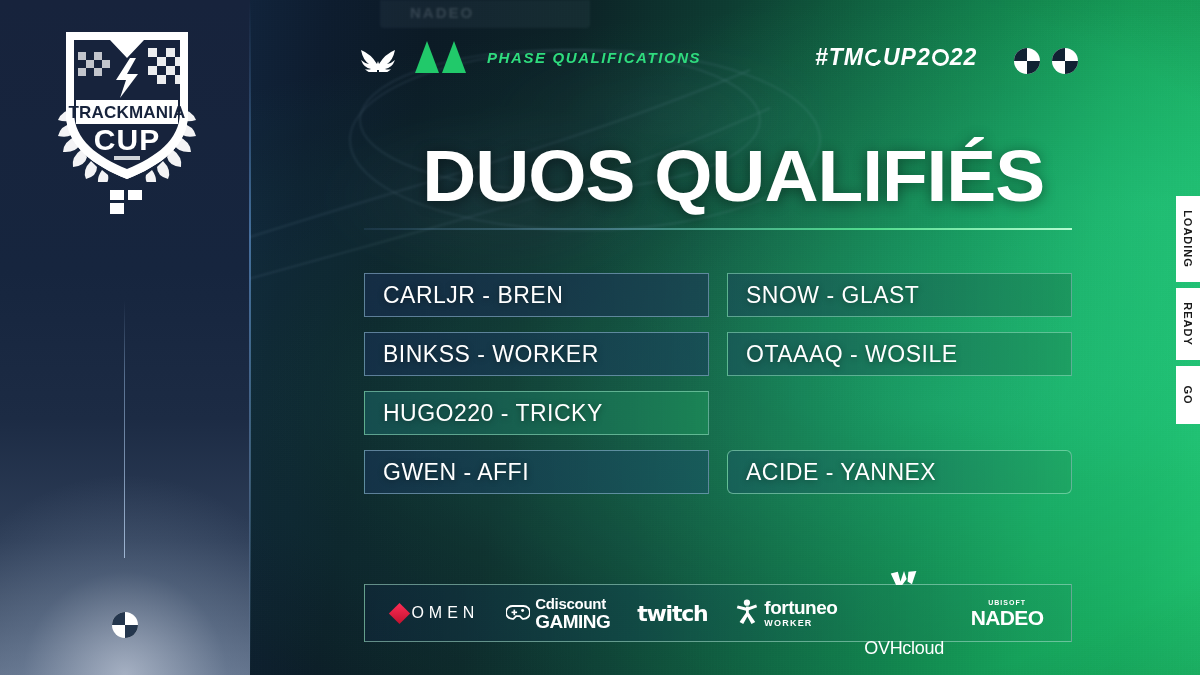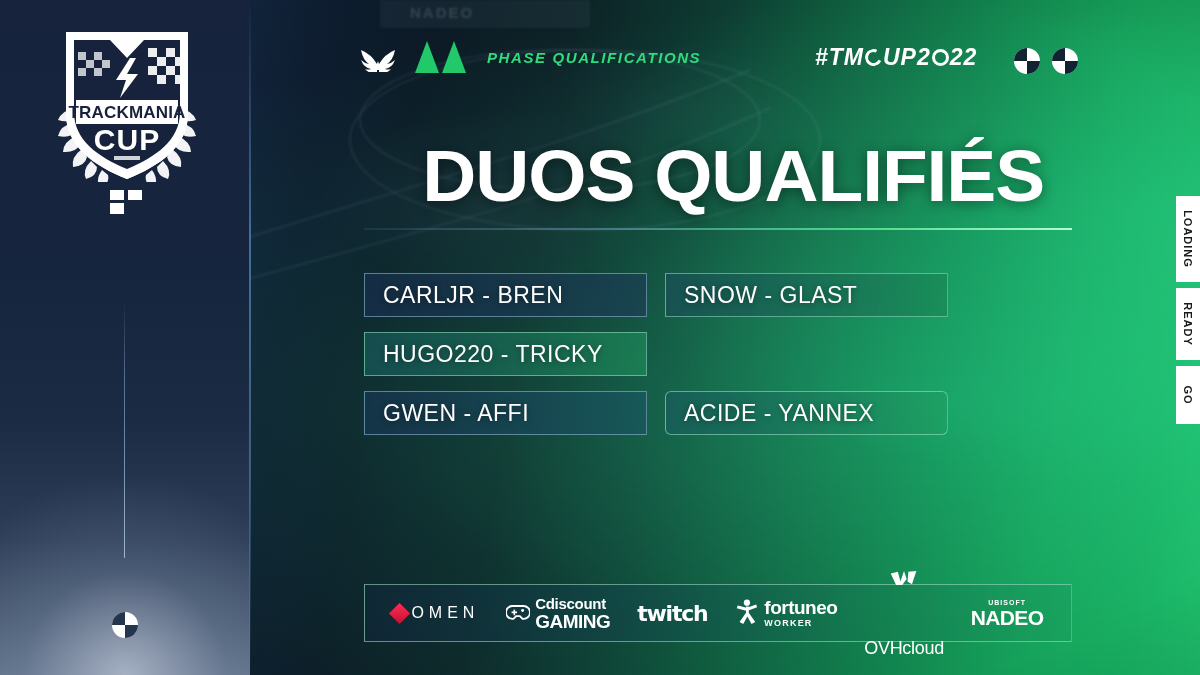--- a/index.html
+++ b/index.html
@@ -118,21 +118,21 @@
   }
   .title-rule{
     position:absolute; left:364px; top:228px; width:708px; height:2px;
     background:linear-gradient(90deg, rgba(90,130,180,.15) 0%, rgba(120,180,210,.45) 35%, rgba(90,235,150,.85) 72%, rgba(190,255,215,.95) 100%);
   }
 
   
   .cards{ position:absolute; left:364px; top:273px; width:708px; }
   .card-row{ display:flex; gap:18px; margin-bottom:15px; }
   .card{
-    width:283px; height:44px; display:flex; align-items:center;
+    width:345px; height:44px; display:flex; align-items:center;
     padding-left:18px; border:1px solid rgba(165,205,235,.50);
     color:#fff; font-size:23px; font-weight:400; letter-spacing:.5px;
     white-space:nowrap; overflow:hidden;
     text-shadow:0 1px 6px rgba(0,0,0,.4);
   }
   .card.l1{ background:linear-gradient(90deg, rgba(22,46,74,.78), rgba(26,62,84,.70)); }
   .card.l2{ background:linear-gradient(90deg, rgba(22,48,76,.78), rgba(24,70,88,.72)); }
   .card.l3{ background:linear-gradient(90deg, rgba(22,50,76,.78), rgba(24,78,90,.74)); }
   .card.l4{ background:linear-gradient(90deg, rgba(22,52,78,.78), rgba(24,86,94,.74)); }
   .card.r1{ background:linear-gradient(90deg, rgba(24,78,86,.72), rgba(26,132,84,.60)); border-color:rgba(150,225,195,.55); }
@@ -310,20 +310,24 @@
 
   <div class="title">DUOS QUALIFIÉS</div>
   <div class="title-rule"></div>
 
   <div class="cards">
     <div class="card-row">
       <div class="card l1">CARLJR - BREN</div>
       <div class="card r1">SNOW - GLAST</div>
     </div>
     <div class="card-row">
+      <div class="card l2">BINKSS - WORKER</div>
+      <div class="card r2">OTAAAQ - WOSILE</div>
+    </div>
+    <div class="card-row">
       <div class="card r3">HUGO220 - TRICKY</div>
     </div>
     <div class="card-row">
       <div class="card l4">GWEN - AFFI</div>
       <div class="card r4">ACIDE - YANNEX</div>
     </div>
   </div>
 
   <div class="sponsors">
 

